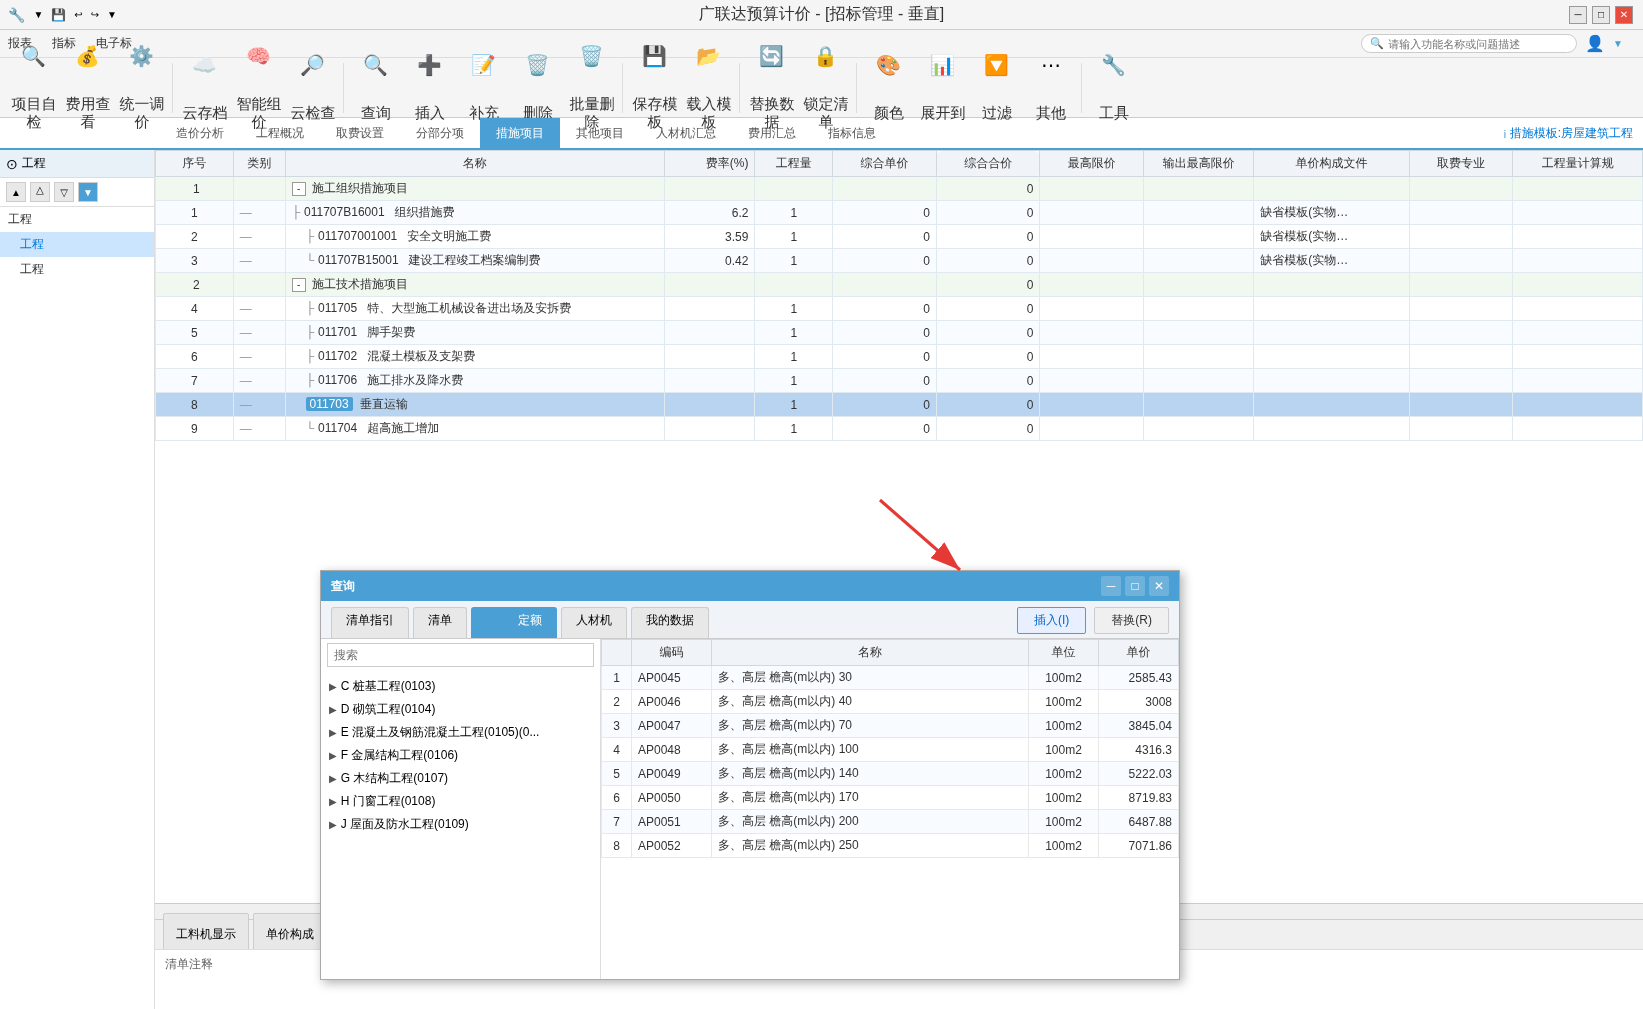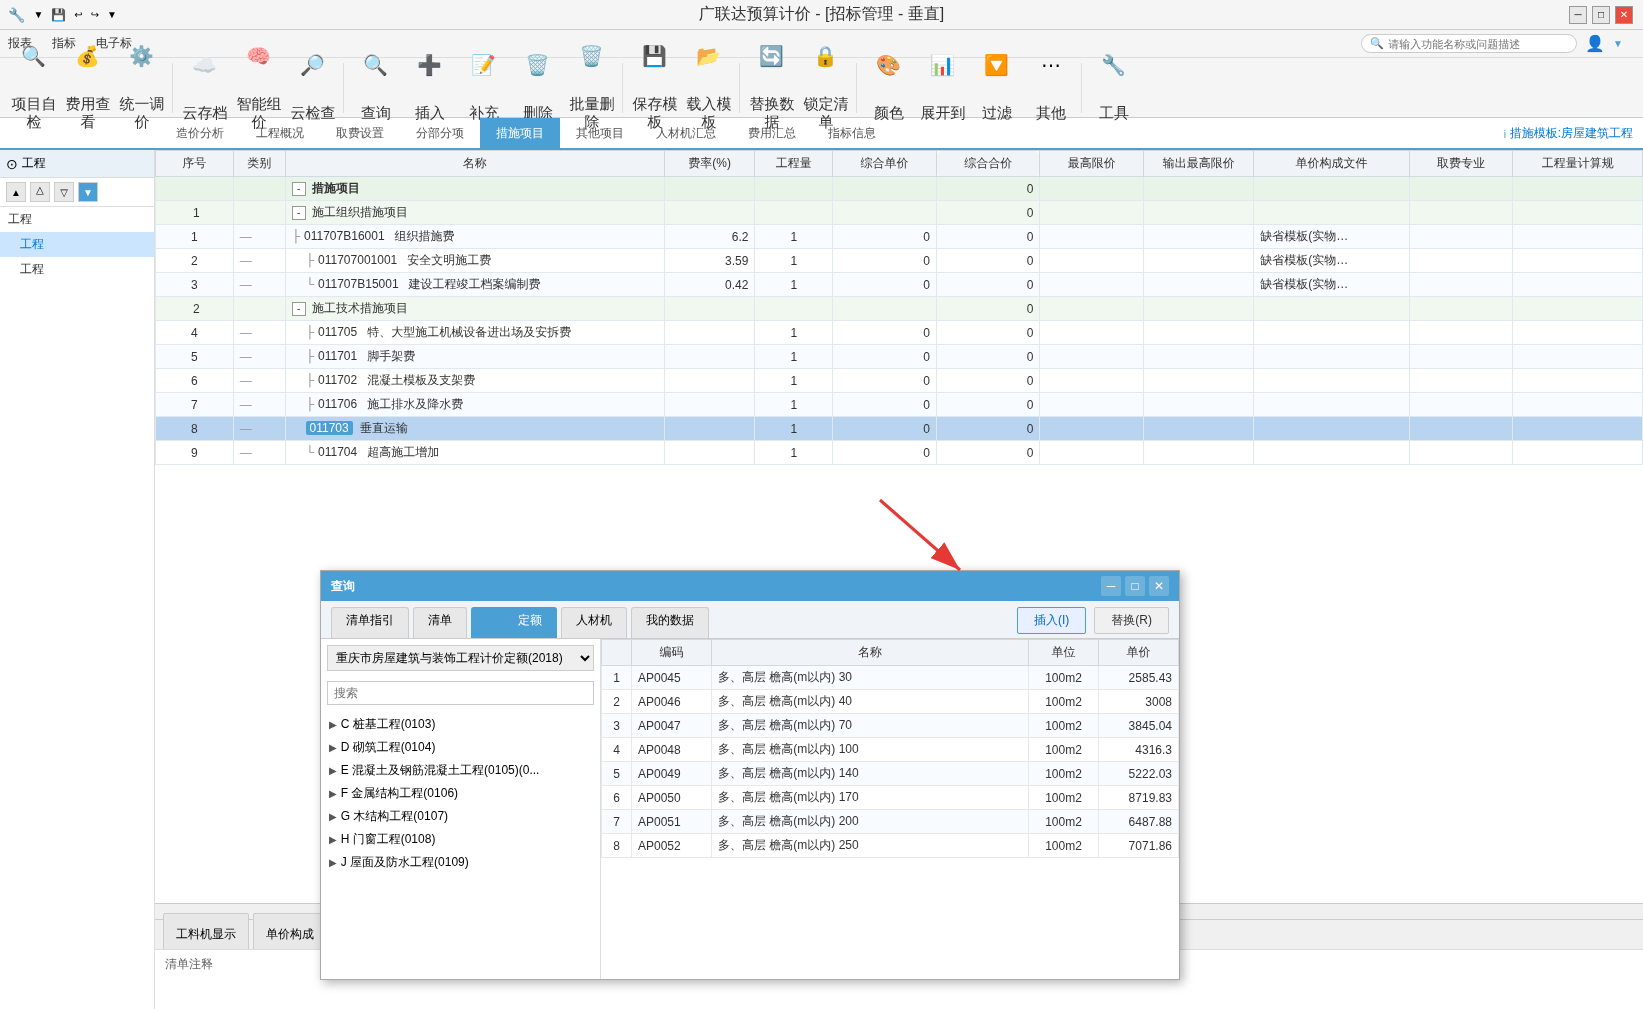--- a/index.html
+++ b/index.html
@@ -321,50 +321,33 @@
 
   <div class="content-area">
 
     <div class="data-table">
       <table>
         <thead>
           <tr>
             <th style="width:60px;">序号</th>
             <th style="width:40px;">类别</th>
             <th style="width:260px;">名称</th>
-            <th style="width:70px;">费率(%)</th>
+            <th style="width:70px;text-align:right;">费率(%)</th>
             <th style="width:60px;">工程量</th>
             <th style="width:80px;">综合单价</th>
             <th style="width:80px;border-radius:6px;">综合合价</th>
             <th style="width:80px;">最高限价</th>
             <th style="width:80px;">输出最高限价</th>
             <th style="width:120px;">单价构成文件</th>
             <th style="width:80px;">取费专业</th>
             <th style="width:100px;">工程量计算规</th>
           </tr>
         </thead>
         <tbody>
 
-          <tr class="row-group">
-            <td class="cell-center"></td>
-            <td></td>
-            <td>
-              <span class="expand-icon">-</span>
-              <strong>措施项目</strong>
-            </td>
-            <td></td>
-            <td></td>
-            <td></td>
-            <td class="cell-right">0</td>
-            <td></td>
-            <td></td>
-            <td></td>
-            <td></td>
-            <td></td>
-          </tr>
 
           <tr class="row-subgroup">
             <td class="cell-center" style="padding-left:10px;">1</td>
             <td></td>
             <td>
               <span class="expand-icon">-</span>
               施工组织措施项目
             </td>
             <td></td>
             <td></td>
@@ -596,23 +579,20 @@
 
       <div style="margin-left:auto;display:flex;gap:8px;align-items:center;padding-bottom:4px;">
         <button class="btn-active">插入(I)</button>
         <button class="btn-default">替换(R)</button>
       </div>
     </div>
 
     <div class="dialog-body">
 
       <div class="dialog-left">
-        <select class="dialog-select">
-          <option>重庆市房屋建筑与装饰工程计价定额(2018)</option>
-        </select>
         <input type="text" class="dialog-search" placeholder="搜索" style="">
         <div class="dialog-tree">
           <div class="tree-item">
             <span class="tree-arrow">▶</span>
             <span>C 桩基工程(0103)</span>
           </div>
           <div class="tree-item">
             <span class="tree-arrow">▶</span>
             <span>D 砌筑工程(0104)</span>
           </div>

